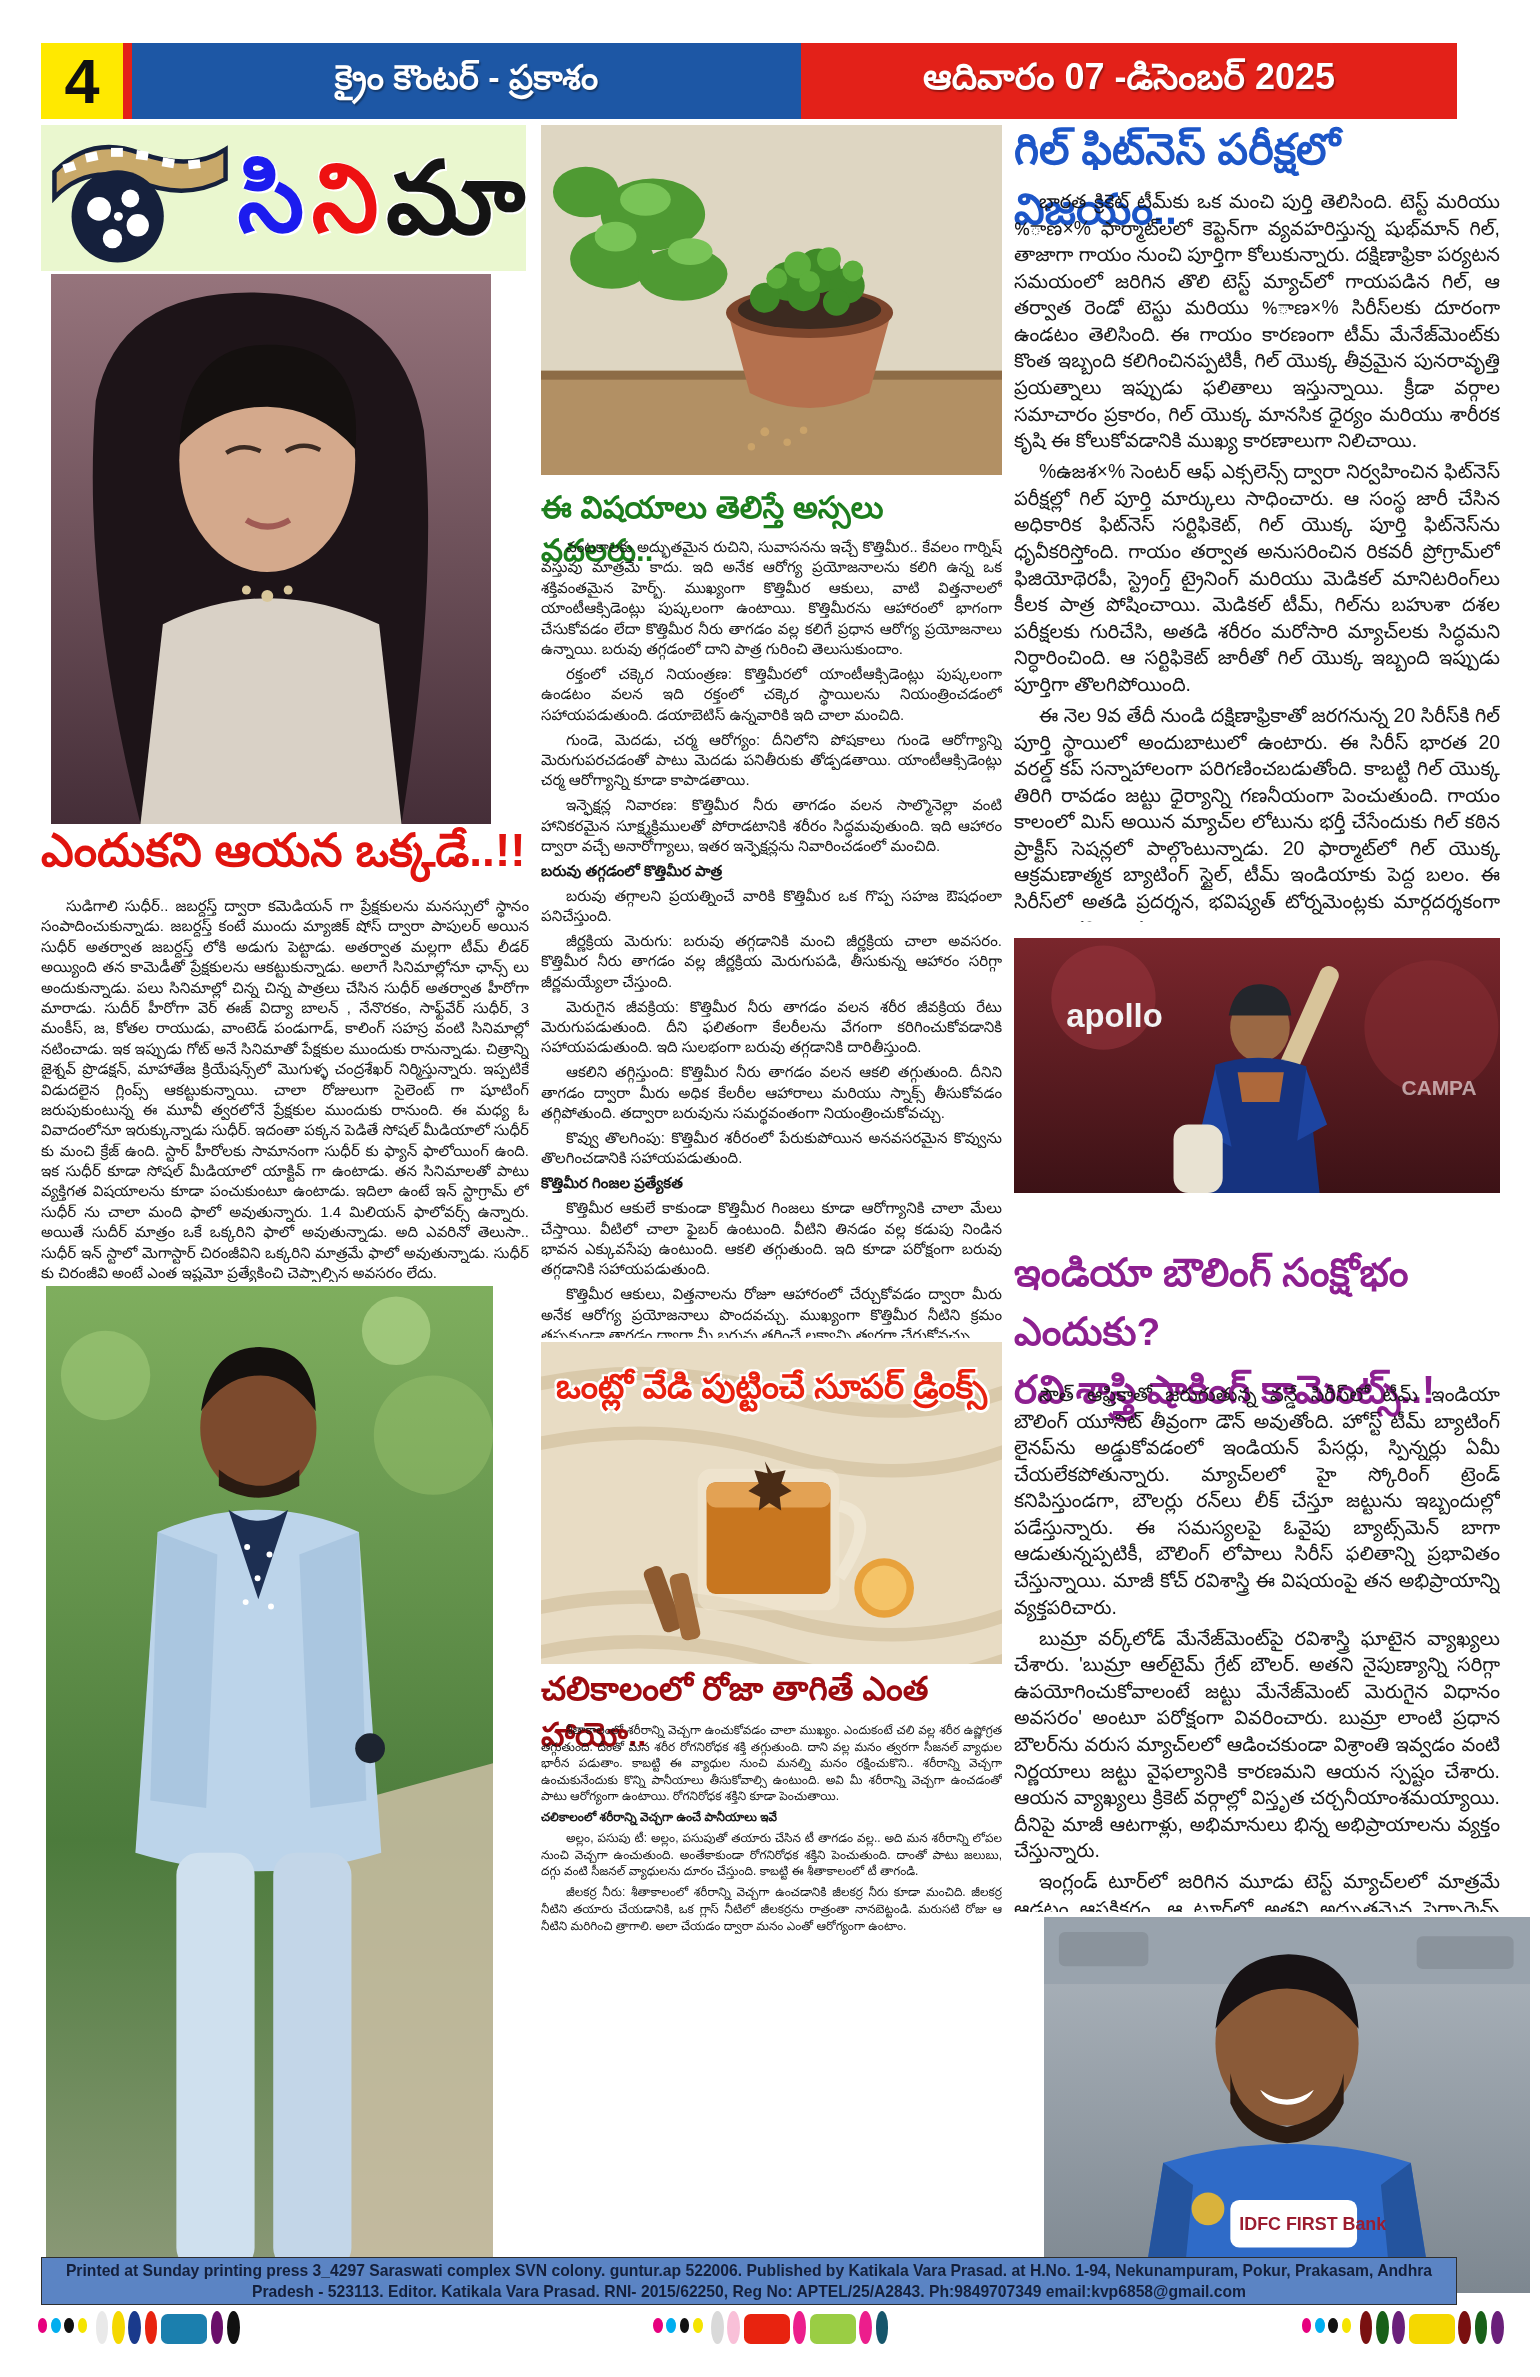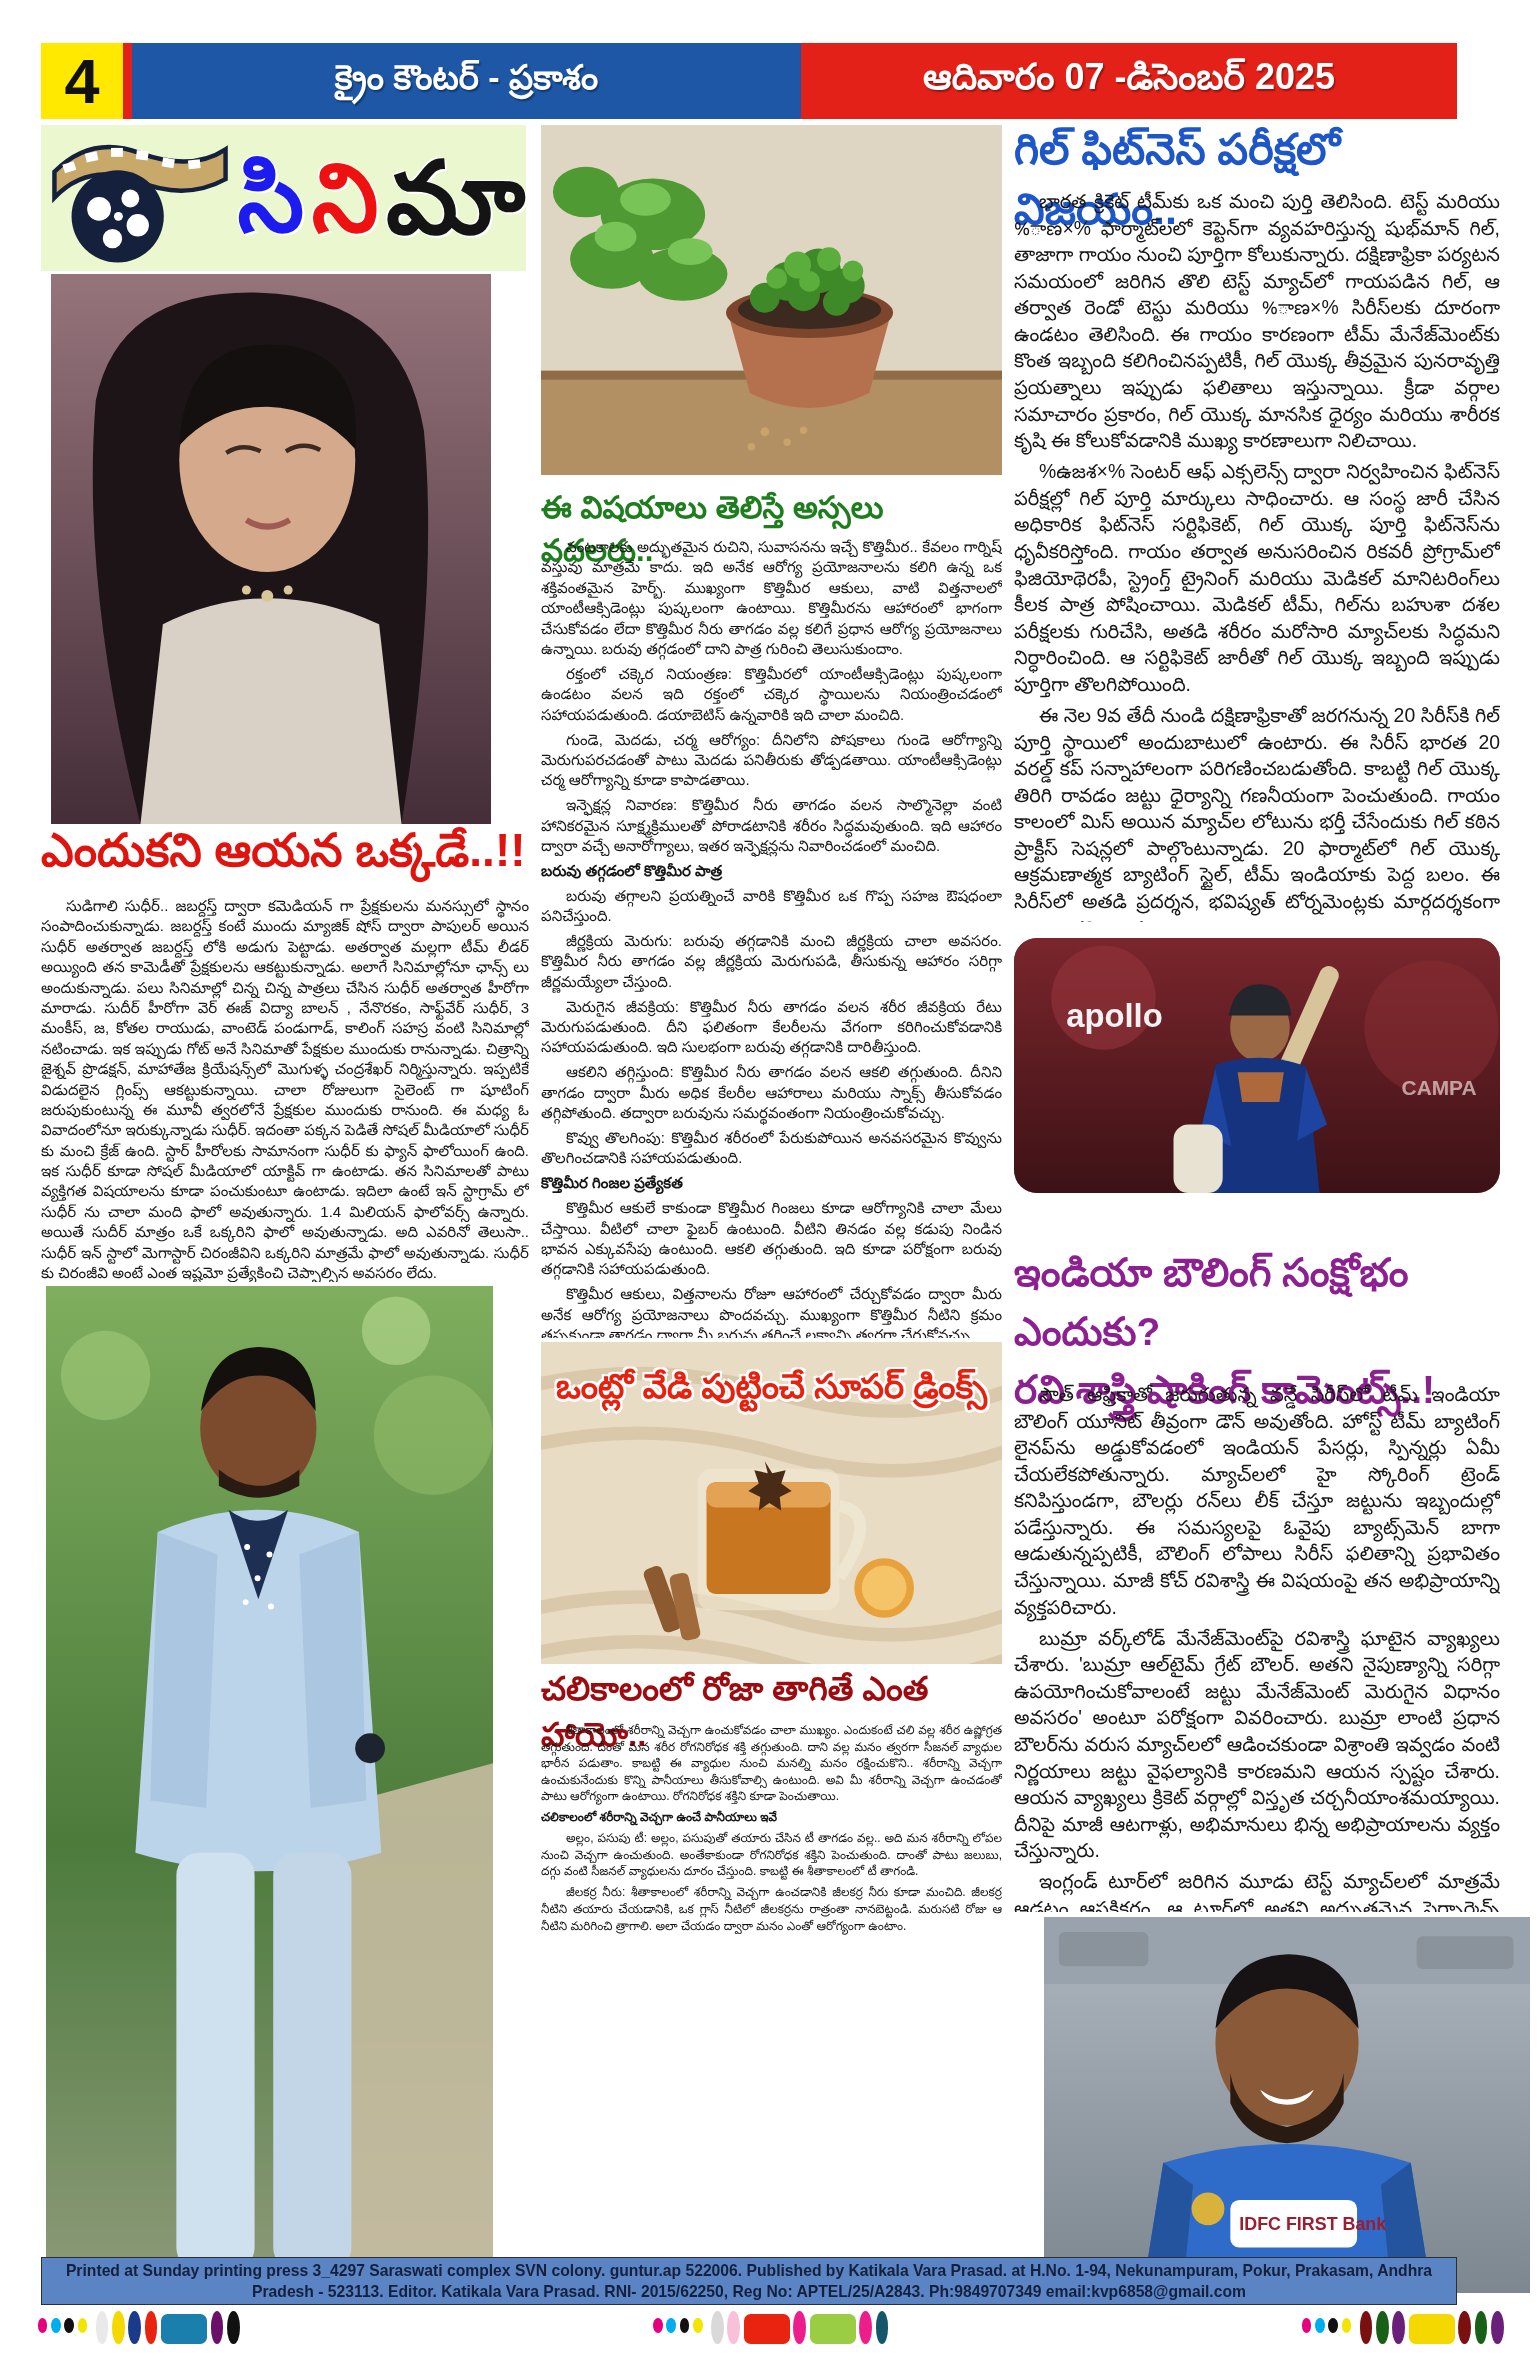--- a/index.html
+++ b/index.html
@@ -43,21 +43,21 @@
   .blk-cor{left:541px;top:537px;width:461px;height:801px;}
   .blk-drinks{left:541px;top:1722px;width:461px;height:576px;}
   .blk-gill{left:1014px;top:188px;width:486px;height:734px;}
   .blk-bowl{left:1014px;top:1381px;width:486px;height:531px;}
   
   .photo{overflow:hidden;background:#777;}
   .ph-actress{left:51px;top:274px;width:440px;height:550px;}
   .ph-actor{left:46px;top:1286px;width:447px;height:1008px;}
   .ph-coriander{left:541px;top:125px;width:461px;height:350px;}
   .ph-tea{left:541px;top:1342px;width:461px;height:322px;}
-  .ph-gill{left:1014px;top:938px;width:486px;height:255px;border-radius:23px;}
+  .ph-gill{left:1014px;top:938px;width:486px;height:255px;}
   .ph-bumrah{left:1014px;top:1917px;width:486px;height:376px;margin-left:30px;}
   .photo svg{display:block;width:100%;height:100%;}
   
   .printbar{left:41px;top:2257px;width:1416px;height:48px;background:#5b84c4;
             border:1.5px solid #2e2e2e;box-sizing:border-box;display:flex;flex-direction:column;
             align-items:center;justify-content:center;color:#14203c;font-weight:bold;
             font-size:15.7px;line-height:1.35;text-align:center;}
   .dotsrow{left:30px;top:2311px;width:1485px;height:48px;display:flex;
            justify-content:space-between;align-items:flex-start;padding:0 7.5px;box-sizing:border-box;}
   .dotgroup{display:flex;align-items:center;gap:4.5px;}

